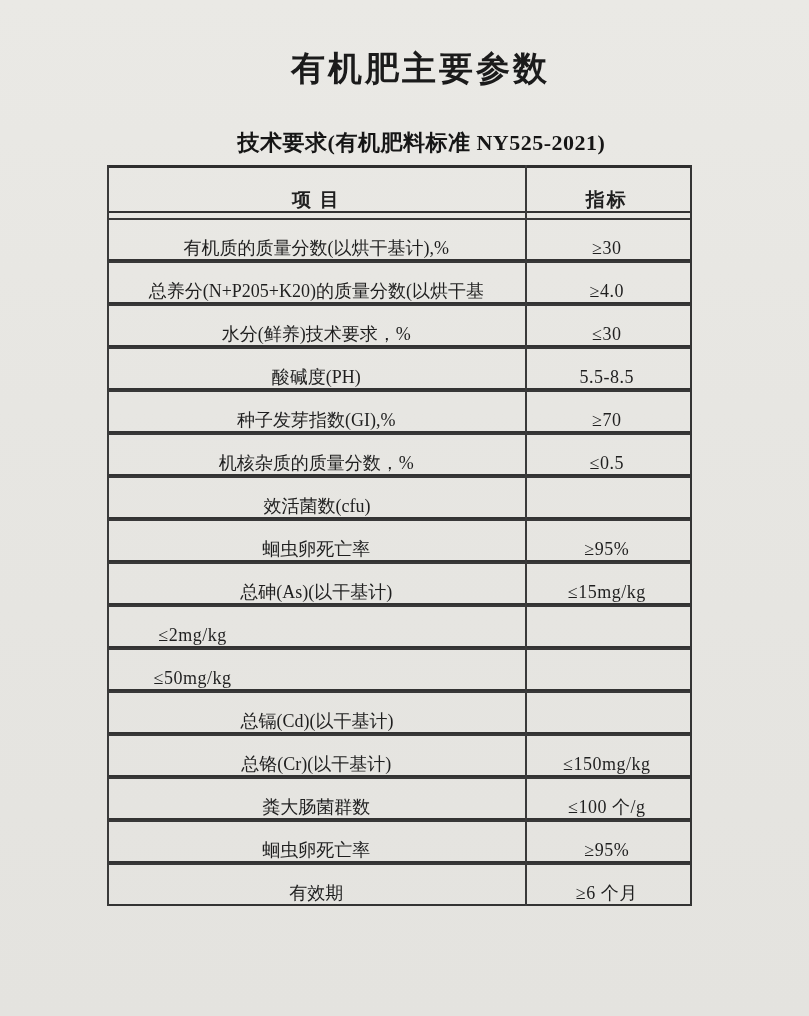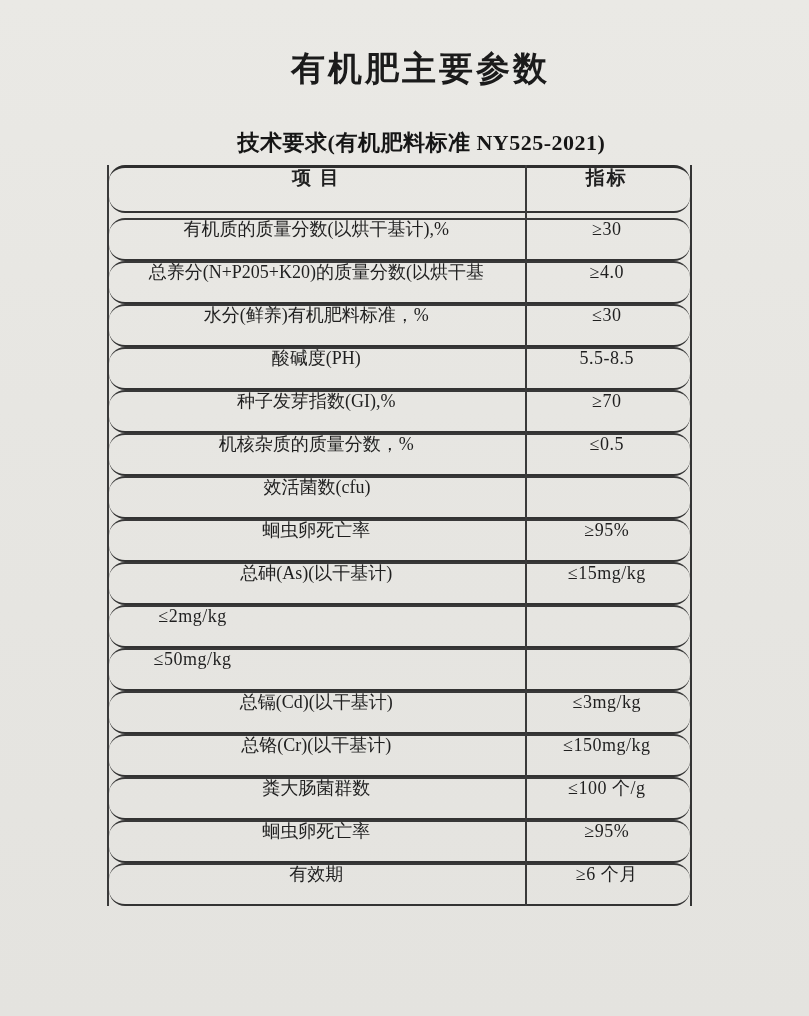--- a/index.html
+++ b/index.html
@@ -57,27 +57,26 @@
     position: absolute;
     top: 0;
     bottom: 0;
     left: 416px;
     width: 2px;
     background: #3a3a3a;
     z-index: 2;
   }
   .trow {
     display: flex;
-    align-items: flex-start;
+    align-items: flex-end;
     height: 43px;
     box-sizing: border-box;
     border-top: 2px solid #383838;
     border-bottom: 2px solid #333333;
     flex: none;
-    border-radius: 16px;
   }
   .trow.header {
     height: 48px;
     border-top: 3px solid #2e2e2e;
   }
   #rows {
     display: flex;
     flex-direction: column;
     gap: 0;
   }
@@ -116,21 +115,21 @@
     <div id="rows">
         <div class="trow">
           <div class="cell item">有机质的质量分数(以烘干基计),%</div>
           <div class="cell value">≥30</div>
         </div>
         <div class="trow">
           <div class="cell item">总养分(N+P205+K20)的质量分数(以烘干基</div>
           <div class="cell value">≥4.0</div>
         </div>
         <div class="trow">
-          <div class="cell item">水分(鲜养)有机肥料标准，%</div>
+          <div class="cell item">水分(鲜养)技术要求，%</div>
           <div class="cell value">≤30</div>
         </div>
         <div class="trow">
           <div class="cell item">酸碱度(PH)</div>
           <div class="cell value">5.5-8.5</div>
         </div>
         <div class="trow">
           <div class="cell item">种子发芽指数(GI),%</div>
           <div class="cell value">≥70</div>
         </div>
@@ -150,21 +149,20 @@
           <div class="cell value">≤15mg/kg</div>
         </div>
         <div class="trow">
           <div class="cell value">≤2mg/kg</div>
         </div>
         <div class="trow">
           <div class="cell value">≤50mg/kg</div>
         </div>
         <div class="trow">
           <div class="cell item">总镉(Cd)(以干基计)</div>
-          <div class="cell value">≤3mg/kg</div>
         </div>
         <div class="trow">
           <div class="cell item">总铬(Cr)(以干基计)</div>
           <div class="cell value">≤150mg/kg</div>
         </div>
         <div class="trow">
           <div class="cell item">粪大肠菌群数</div>
           <div class="cell value">≤100 个/g</div>
         </div>
         <div class="trow">

